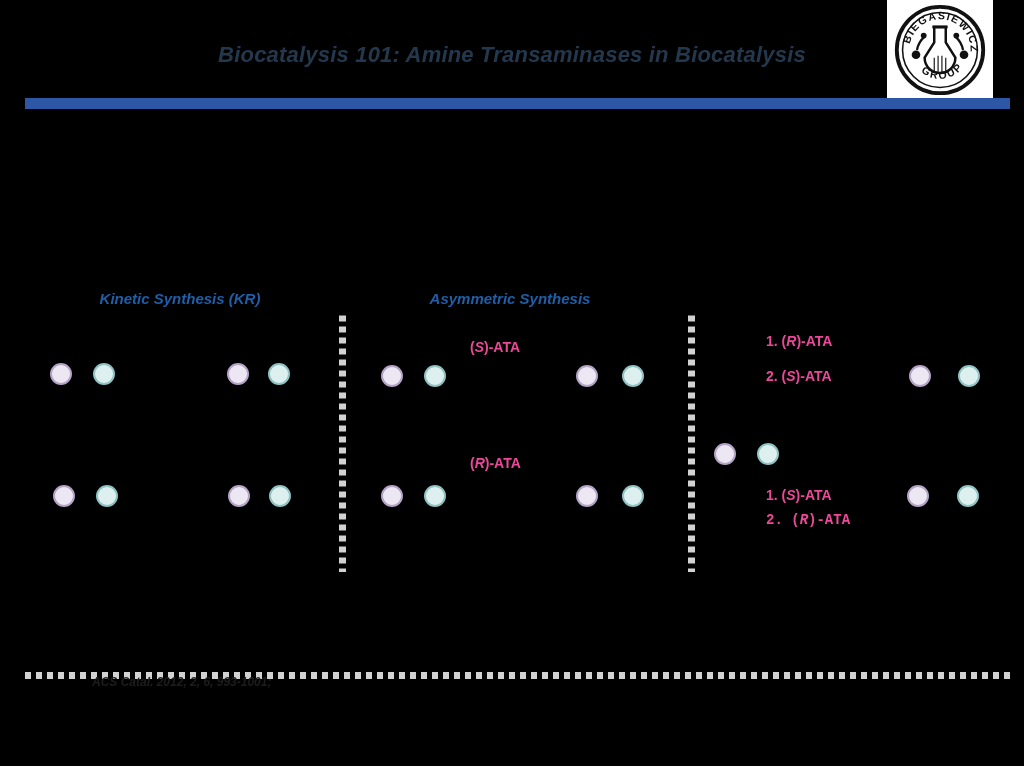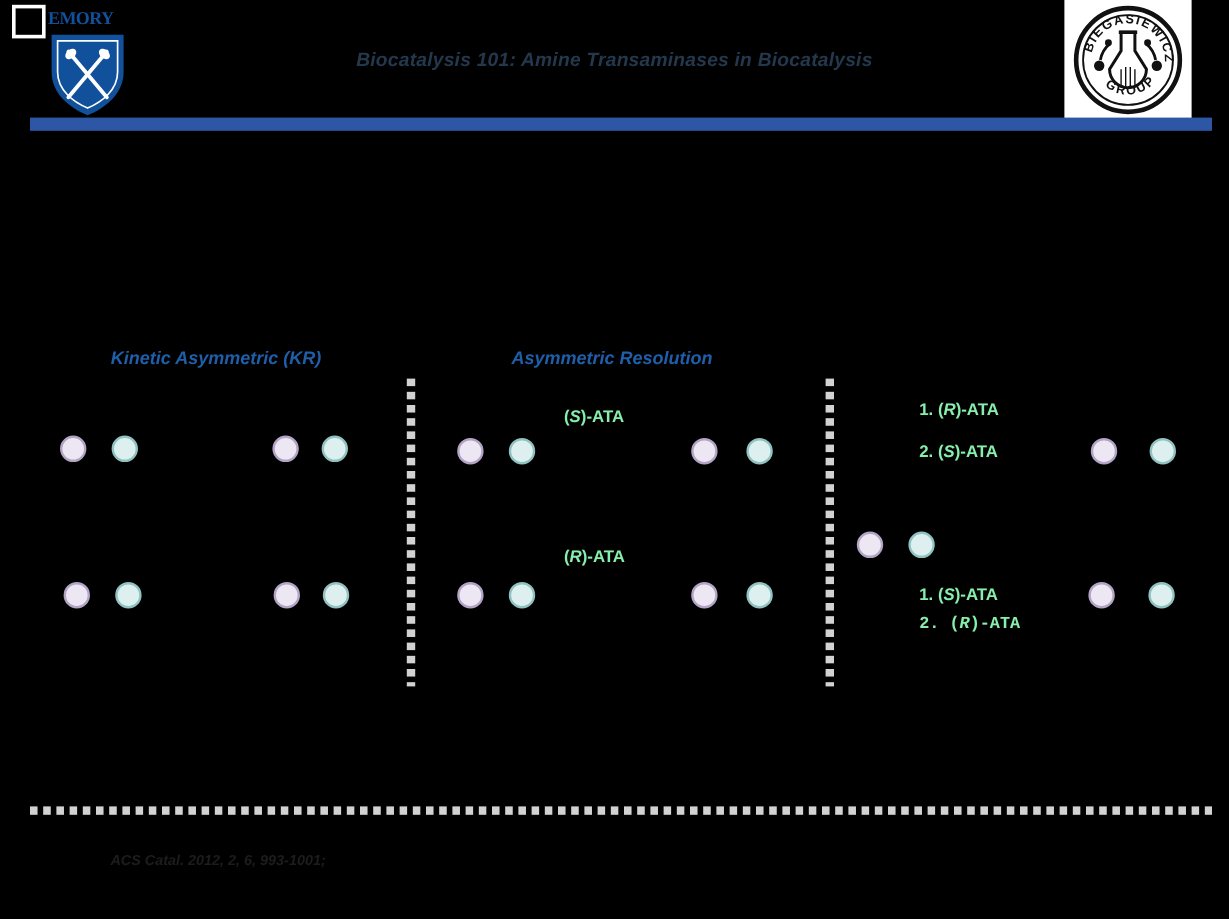--- a/index.html
+++ b/index.html
@@ -14,71 +14,55 @@
   
   .emory-logo{position:absolute;left:6px;top:2px;width:112px;height:96px;}
   .emory-sq{position:absolute;left:4px;top:2px;width:28px;height:28px;
             border:3px solid #ffffff;background:#000;box-sizing:border-box;}
   .emory-word{position:absolute;left:34px;top:6px;font-size:15px;font-weight:bold;
               letter-spacing:-0.5px;color:#11519b;font-family:"Liberation Serif",serif;}
   .emory-shield{position:absolute;left:34px;top:24px;width:66px;height:72px;}
 
   .title{
     position:absolute;left:150px;top:42px;width:724px;text-align:center;
-    font-size:16px;font-weight:bold;font-style:italic;color:#24384d;
+    font-size:22px;font-weight:bold;font-style:italic;color:#24384d;
     letter-spacing:0.2px;white-space:nowrap;
   }
   .bgroup-logo{position:absolute;left:887px;top:0px;width:106px;height:100px;
                background:#ffffff;display:flex;align-items:center;justify-content:center;}
   .bar{position:absolute;left:25px;top:98px;width:985px;height:11px;background:#2d57a5;}
 
   
   .col-head{position:absolute;font-size:15px;font-weight:bold;font-style:italic;
             color:#1f5ea8;white-space:nowrap;text-align:center;}
   .divider{position:absolute;top:312px;width:7px;height:260px;
            background-image:linear-gradient(#d2d2d2 55%, rgba(0,0,0,0) 0%);
            background-position:left;background-size:7px 11px;background-repeat:repeat-y;}
 
   
   .mol{position:absolute;width:22px;height:22px;border-radius:50%;box-sizing:border-box;}
   .mol.purple{background:#ece7f2;border:2px solid #b3a4c6;}
   .mol.teal{background:#ddf0ef;border:2px solid #90c2c2;}
 
   
-  .ata{position:absolute;font-size:14px;font-weight:bold;color:#86efac;white-space:nowrap;}
+  .ata{position:absolute;font-size:14px;font-weight:bold;color:#ec4899;white-space:nowrap;}
   .ata i{font-style:italic;}
 
   
   .foot-rule{position:absolute;left:25px;top:672px;width:985px;height:7px;
              background-image:linear-gradient(90deg,#d2d2d2 55%, rgba(0,0,0,0) 0%);
              background-size:11px 7px;background-repeat:repeat-x;}
-  .citation{position:absolute;left:92px;top:710px;font-size:12px;font-weight:bold;
+  .citation{position:absolute;left:92px;top:675px;font-size:12px;font-weight:bold;
             font-style:italic;color:#1d1d1d;white-space:nowrap;}
 </style>
 </head>
 <body>
 
 <div class="slide">
 
-  <div class="emory-logo">
-    <div class="emory-sq"></div>
-    <div class="emory-word">EMORY</div>
-    <svg class="emory-shield" viewBox="0 0 66 72">
-      <path d="M3 3 H63 V34 C63 52 48 64 33 70 C18 64 3 52 3 34 Z" fill="#11519b"></path>
-      <path d="M8 8 H58 V34 C58 49 45 59 33 64 C21 59 8 49 8 34 Z" fill="none" stroke="#ffffff" stroke-width="1.4"></path>
-      <g stroke="#ffffff" stroke-width="3.2" stroke-linecap="round">
-        <line x1="17" y1="17" x2="49" y2="55"></line>
-        <line x1="49" y1="17" x2="17" y2="55"></line>
-      </g>
-      <g fill="#ffffff">
-        <ellipse cx="19" cy="19" rx="5.2" ry="3.6" transform="rotate(-40 19 19)"></ellipse>
-        <ellipse cx="47" cy="19" rx="5.2" ry="3.6" transform="rotate(40 47 19)"></ellipse>
-      </g>
-    </svg>
-  </div>
 
   <div class="title">Biocatalysis 101: Amine Transaminases in Biocatalysis</div>
 
   <div class="bgroup-logo">
     <svg width="96" height="96" viewBox="0 0 100 100">
       <circle cx="50" cy="50" r="45" fill="none" stroke="#111" stroke-width="4"></circle>
       <circle cx="50" cy="50" r="39" fill="none" stroke="#111" stroke-width="1.6"></circle>
       <path d="M44 26 h12 v16 l10 16 a16 16 0 1 1 -32 0 l10 -16 z" fill="#fff" stroke="#111" stroke-width="2.6"></path>
       <line x1="42" y1="26" x2="58" y2="26" stroke="#111" stroke-width="3"></line>
       <g stroke="#111" stroke-width="1.2" fill="none">
@@ -104,33 +88,33 @@
         <textPath href="#arcBot" startOffset="27%">GROUP</textPath>
       </text>
     </svg>
   </div>
 
   <div class="bar"></div>
 
   <div class="divider" style="left:339px;"></div>
   <div class="divider" style="left:688px;"></div>
 
-  <div class="col-head" style="left:40px;top:290px;width:280px;">Kinetic Asymmetric (KR)</div>
+  <div class="col-head" style="left:40px;top:290px;width:280px;">Kinetic Synthesis (KR)</div>
 
   <div class="mol purple" style="left:50px;top:363px;"></div>
   <div class="mol teal" style="left:93px;top:363px;"></div>
   <div class="mol purple" style="left:227px;top:363px;"></div>
   <div class="mol teal" style="left:268px;top:363px;"></div>
 
   <div class="mol purple" style="left:53px;top:485px;"></div>
   <div class="mol teal" style="left:96px;top:485px;"></div>
   <div class="mol purple" style="left:228px;top:485px;"></div>
   <div class="mol teal" style="left:269px;top:485px;"></div>
 
-  <div class="col-head" style="left:370px;top:290px;width:280px;">Asymmetric Resolution</div>
+  <div class="col-head" style="left:370px;top:290px;width:280px;">Asymmetric Synthesis</div>
 
   <div class="ata" style="left:470px;top:339px;"><span>(</span><i>S</i><span>)-ATA</span></div>
 
   <div class="ata" style="left:470px;top:455px;"><span>(</span><i>R</i><span>)-ATA</span></div>
 
   <div class="mol purple" style="left:381px;top:365px;"></div>
   <div class="mol teal" style="left:424px;top:365px;"></div>
   <div class="mol purple" style="left:576px;top:365px;"></div>
   <div class="mol teal" style="left:622px;top:365px;"></div>
 

